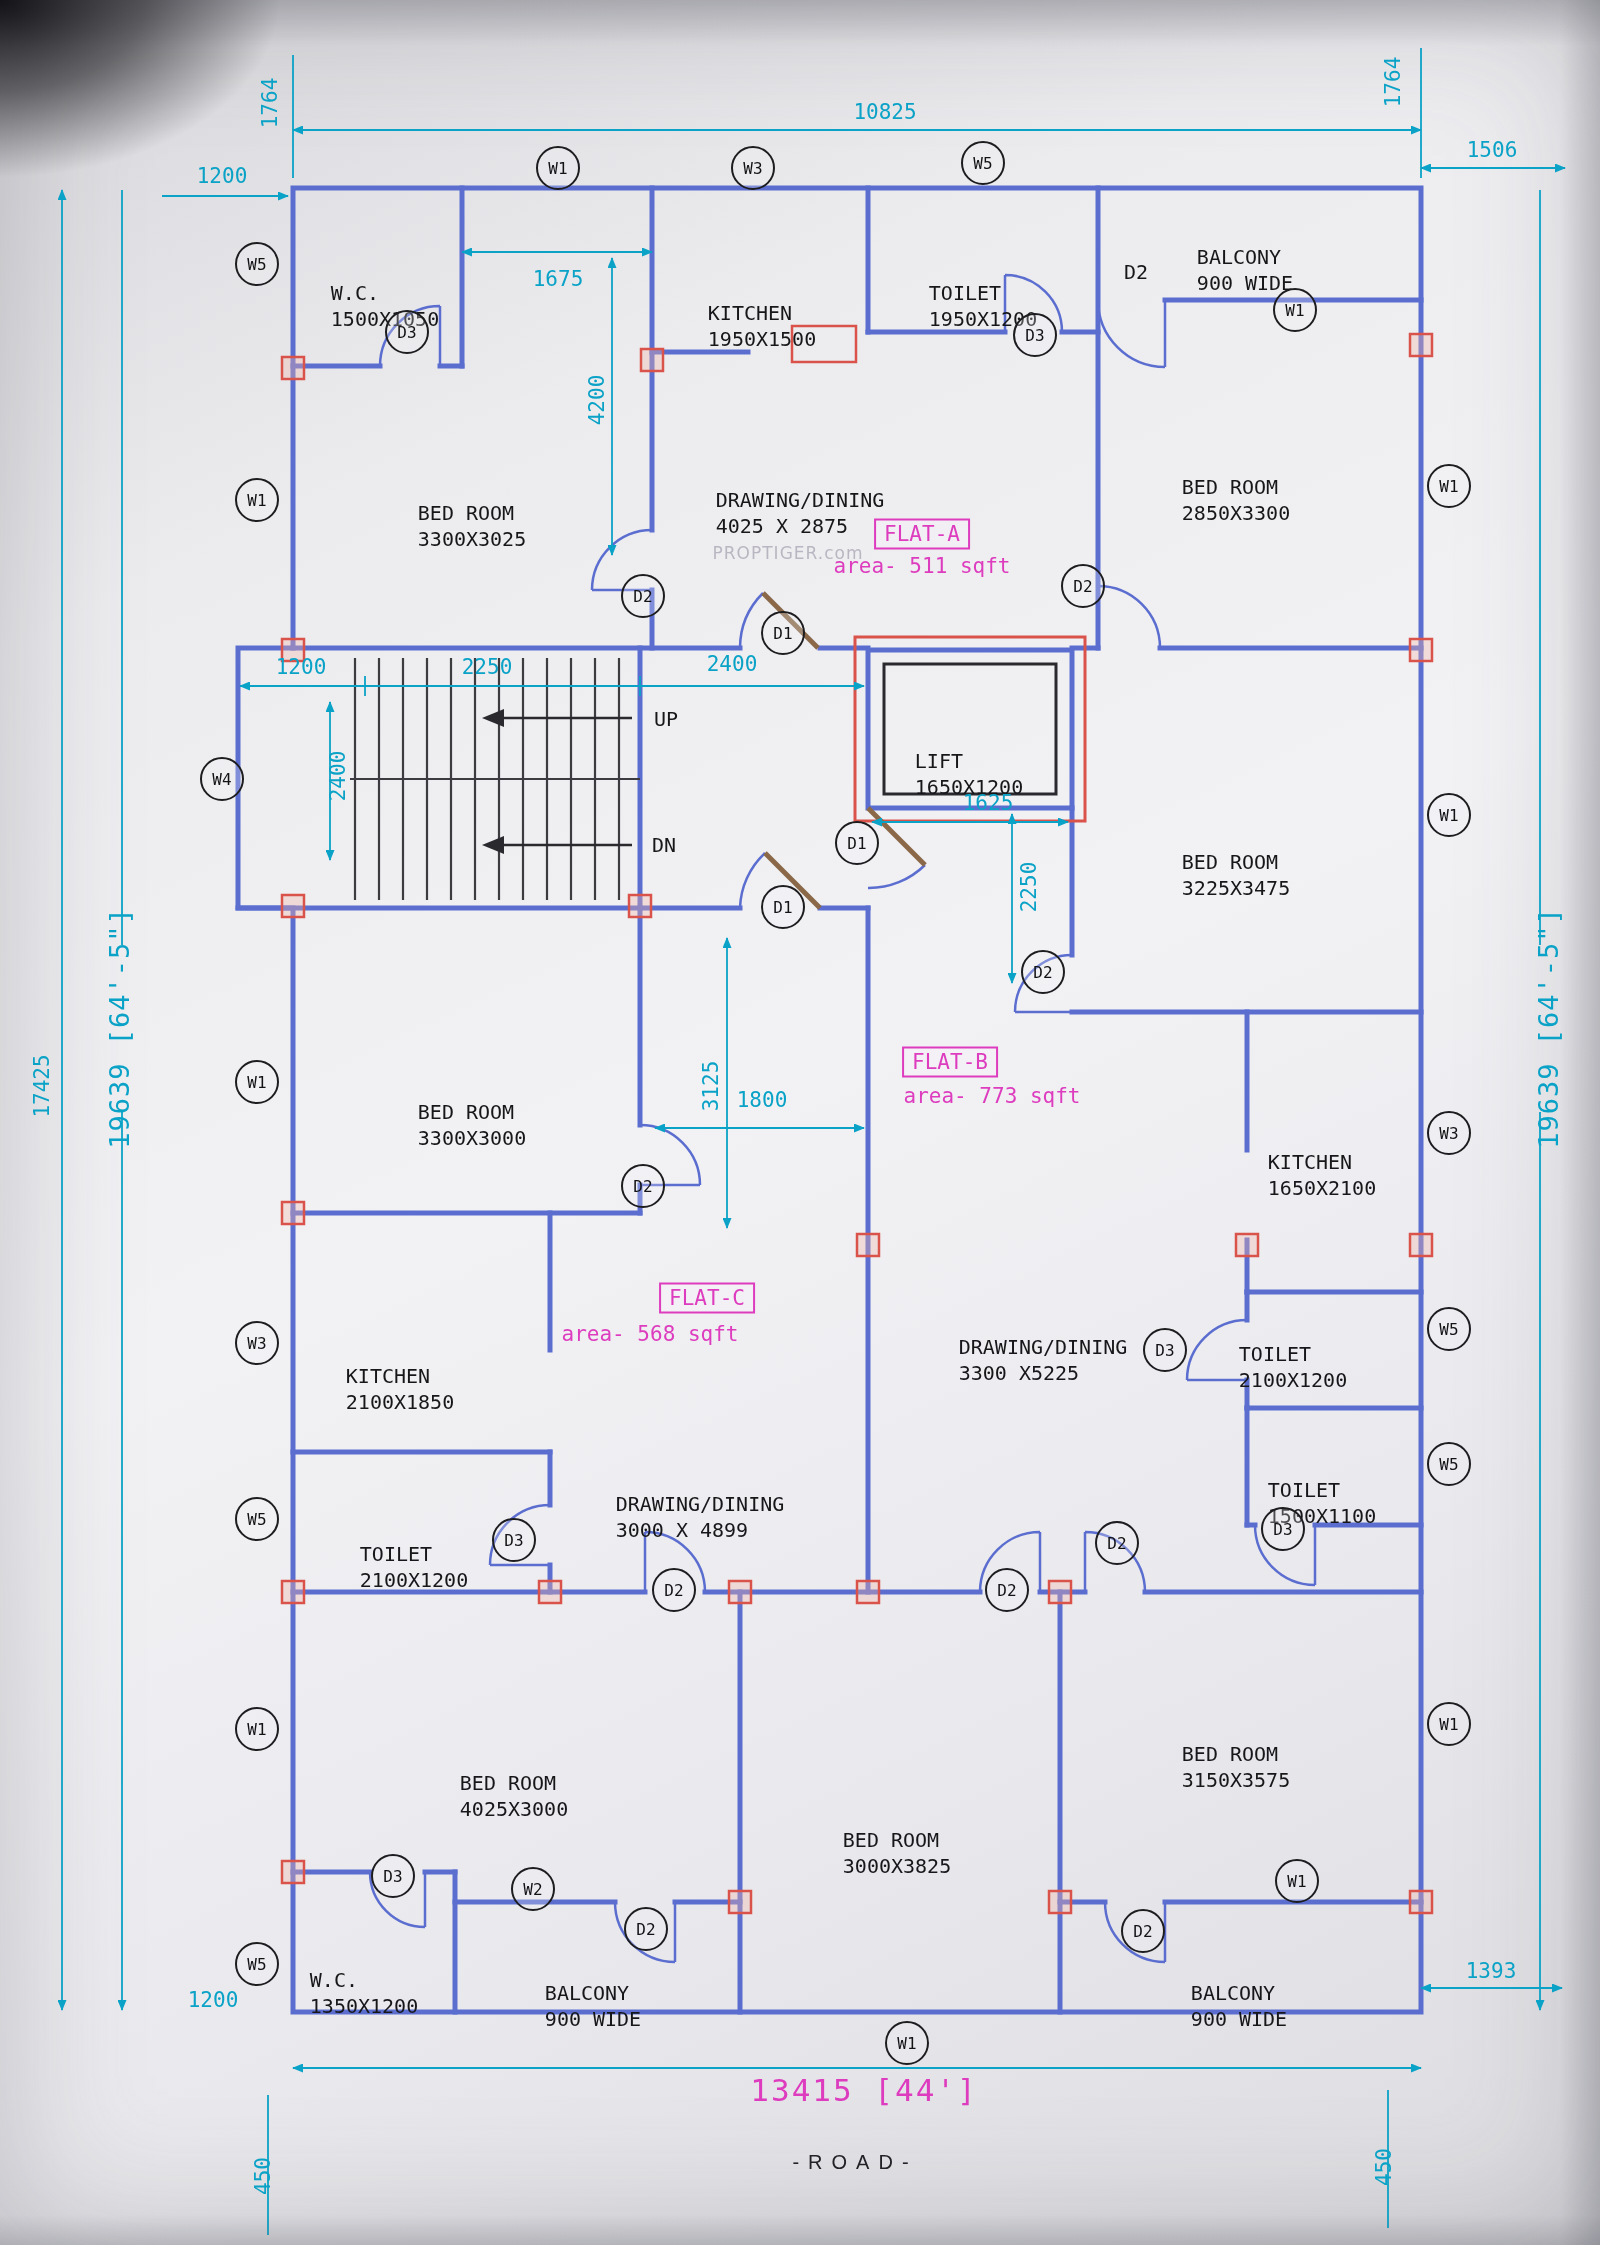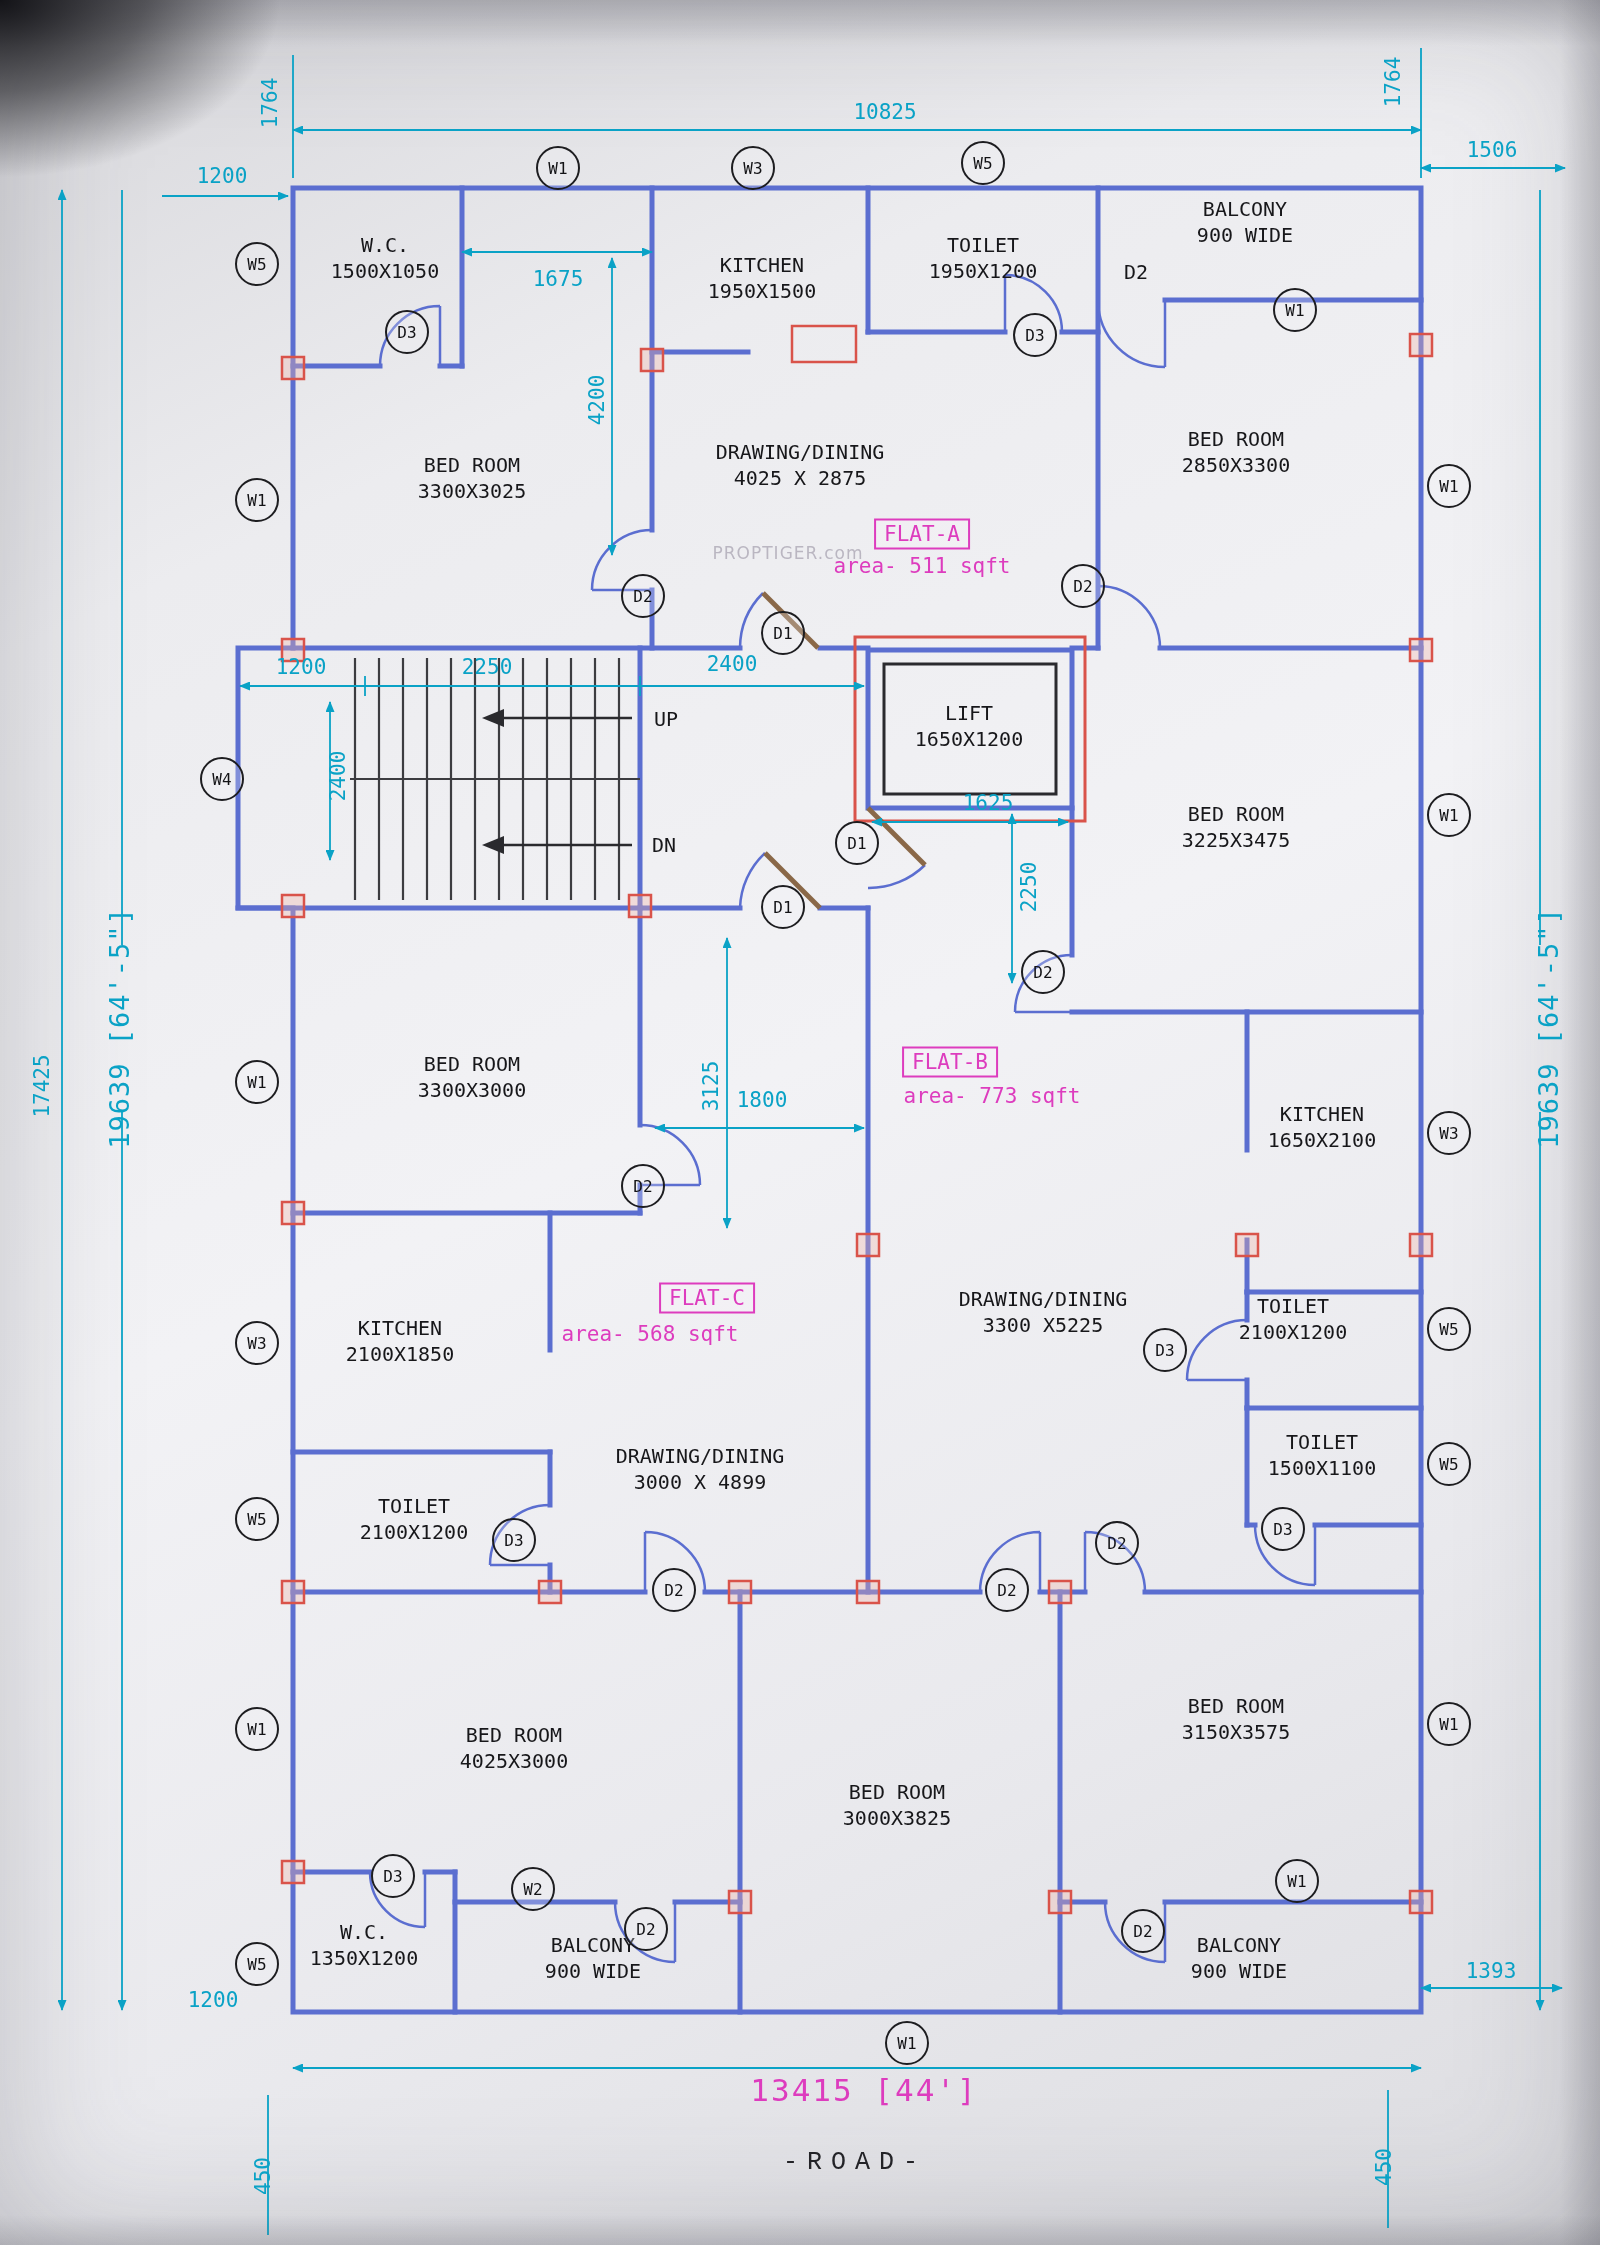--- a/index.html
+++ b/index.html
@@ -13,41 +13,41 @@
   .shade.tl{left:0;top:0;width:300px;height:190px;
     background:radial-gradient(ellipse at 0% 0%,rgba(12,12,16,.95) 0%,rgba(12,12,16,.55) 34%,rgba(12,12,16,0) 66%);}
   .shade.top{left:0;top:0;width:100%;height:46px;
     background:linear-gradient(180deg,rgba(90,90,100,.30),rgba(90,90,100,0));}
   .shade.right{right:0;top:0;width:40px;height:100%;
     background:linear-gradient(270deg,rgba(90,90,100,.25),rgba(90,90,100,0));}
   .shade.bottom{left:0;bottom:0;width:100%;height:30px;
     background:linear-gradient(0deg,rgba(90,90,100,.22),rgba(90,90,100,0));}
   svg.draw{position:absolute;left:0;top:0;z-index:1;}
   .room-label{position:absolute;z-index:3;transform:translate(-50%,-50%);
-    text-align:center;color:#17171a;font-size:20px;line-height:1.3;white-space:nowrap;}
+    color:#17171a;font-size:20px;line-height:1.3;white-space:nowrap;margin-top:48px;}
   .marker{position:absolute;z-index:4;width:40px;height:40px;margin:0;
     transform:translate(-50%,-50%);border:2px solid #1d1d20;border-radius:50%;
     display:flex;align-items:center;justify-content:center;
     font-size:16px;color:#131316;background:rgba(245,245,247,.25);}
   .dim{position:absolute;z-index:3;transform:translate(-50%,-50%);
     color:#0aa2c6;font-size:21px;white-space:nowrap;}
   .dim.v{transform:translate(-50%,-50%) rotate(-90deg);}
   .dim.big{font-size:27px;letter-spacing:1px;}
   .flat-tag{position:absolute;z-index:4;transform:translate(-50%,-50%);
     color:#dd3cbe;border:2px solid #dd3cbe;padding:1px 8px 2px;
     font-size:21px;white-space:nowrap;background:rgba(250,245,250,.25);}
   .flat-area{position:absolute;z-index:4;transform:translate(-50%,-50%);
     color:#dd3cbe;font-size:21px;white-space:nowrap;}
   .plain{position:absolute;z-index:3;transform:translate(-50%,-50%);
     color:#17171a;font-size:20px;white-space:nowrap;}
   .big-dim-magenta{position:absolute;z-index:4;transform:translate(-50%,-50%);
     color:#dd3cbe;font-size:31px;letter-spacing:2px;white-space:nowrap;}
   .road{position:absolute;z-index:4;transform:translate(-50%,-50%);
-    color:#232327;font-size:25px;letter-spacing:9px;white-space:nowrap;
-    font-family:Liberation Mono, monospace;}
+    color:#232327;font-size:20px;letter-spacing:9px;white-space:nowrap;
+    font-family:Liberation Sans, sans-serif;}
   .watermark{position:absolute;z-index:2;transform:translate(-50%,-50%);
     color:#a9a4b2;opacity:.75;font-size:17px;letter-spacing:1px;
     font-family:"DejaVu Sans","Liberation Sans",sans-serif;}
 </style>
 </head>
 <body>
 
 <div id="plan">
 
   <svg class="draw" width="1600" height="2245" viewBox="0 0 1600 2245">

